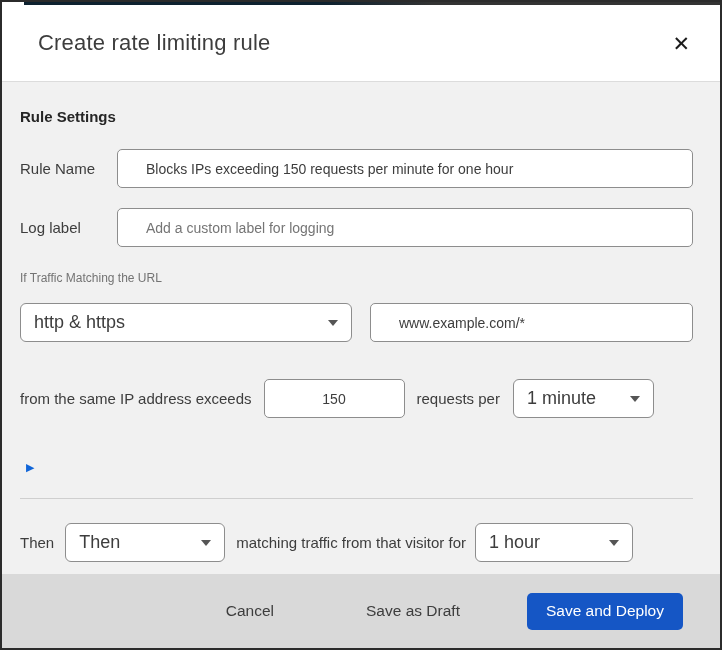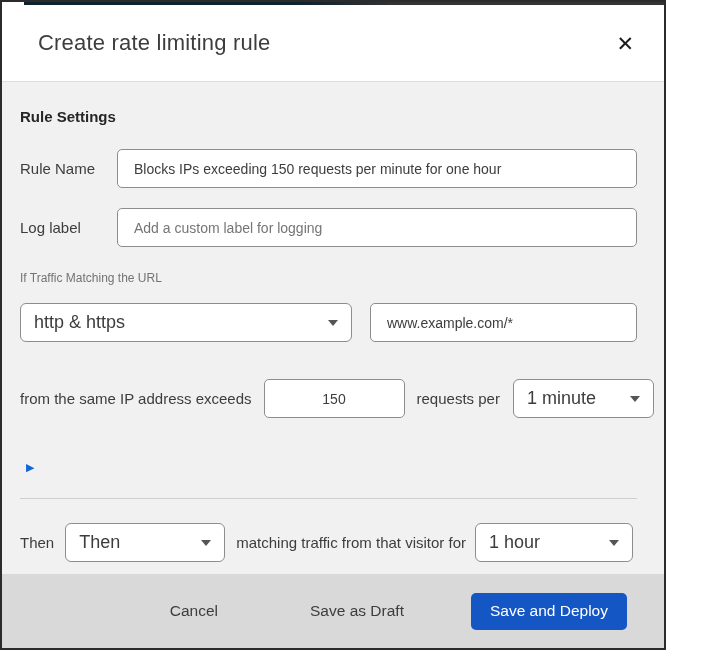--- a/index.html
+++ b/index.html
@@ -1,20 +1,20 @@
 <!DOCTYPE html>
 <html><head>
 <meta charset="utf-8">
 <style>
   * { margin:0; padding:0; box-sizing:border-box; }
   html,body { width:722px; height:650px; }
   body { font-family:"Liberation Sans", sans-serif; background:#fff; }
 
   .window {
-    width:666px; height:650px;
+    width:722px; height:650px;
     border:2px solid #2b2b2b;
     display:flex; flex-direction:column;
     background:#f1f1f1;
     position:relative;
     overflow:hidden;
   }
 
   
   .top-strip {
     height:3px; flex:0 0 auto;
@@ -49,21 +49,21 @@
 
   .section-heading { font-weight:700; font-size:15px; color:#262626; margin-bottom:24px; }
 
   .form-row { display:flex; align-items:center; margin-bottom:20px; }
   .form-label { flex:0 0 97px; font-size:15px; color:#3d3d3d; }
 
   .text-input {
     height:39px; width:100%;
     border:1px solid #8d8d8d; border-radius:5px;
     background:#ffffff;
-    padding:0 16px;
+    padding:0 28px;
     font-size:14px; color:#3d3d3d;
     font-family:"Liberation Sans", sans-serif;
     outline:none;
   }
   .text-input::placeholder { color:#757575; opacity:1; }
 
   .intro-text { margin:24px 0 18px 0; font-size:12px; color:#737373; }
 
   .select-box {
     height:39px;

